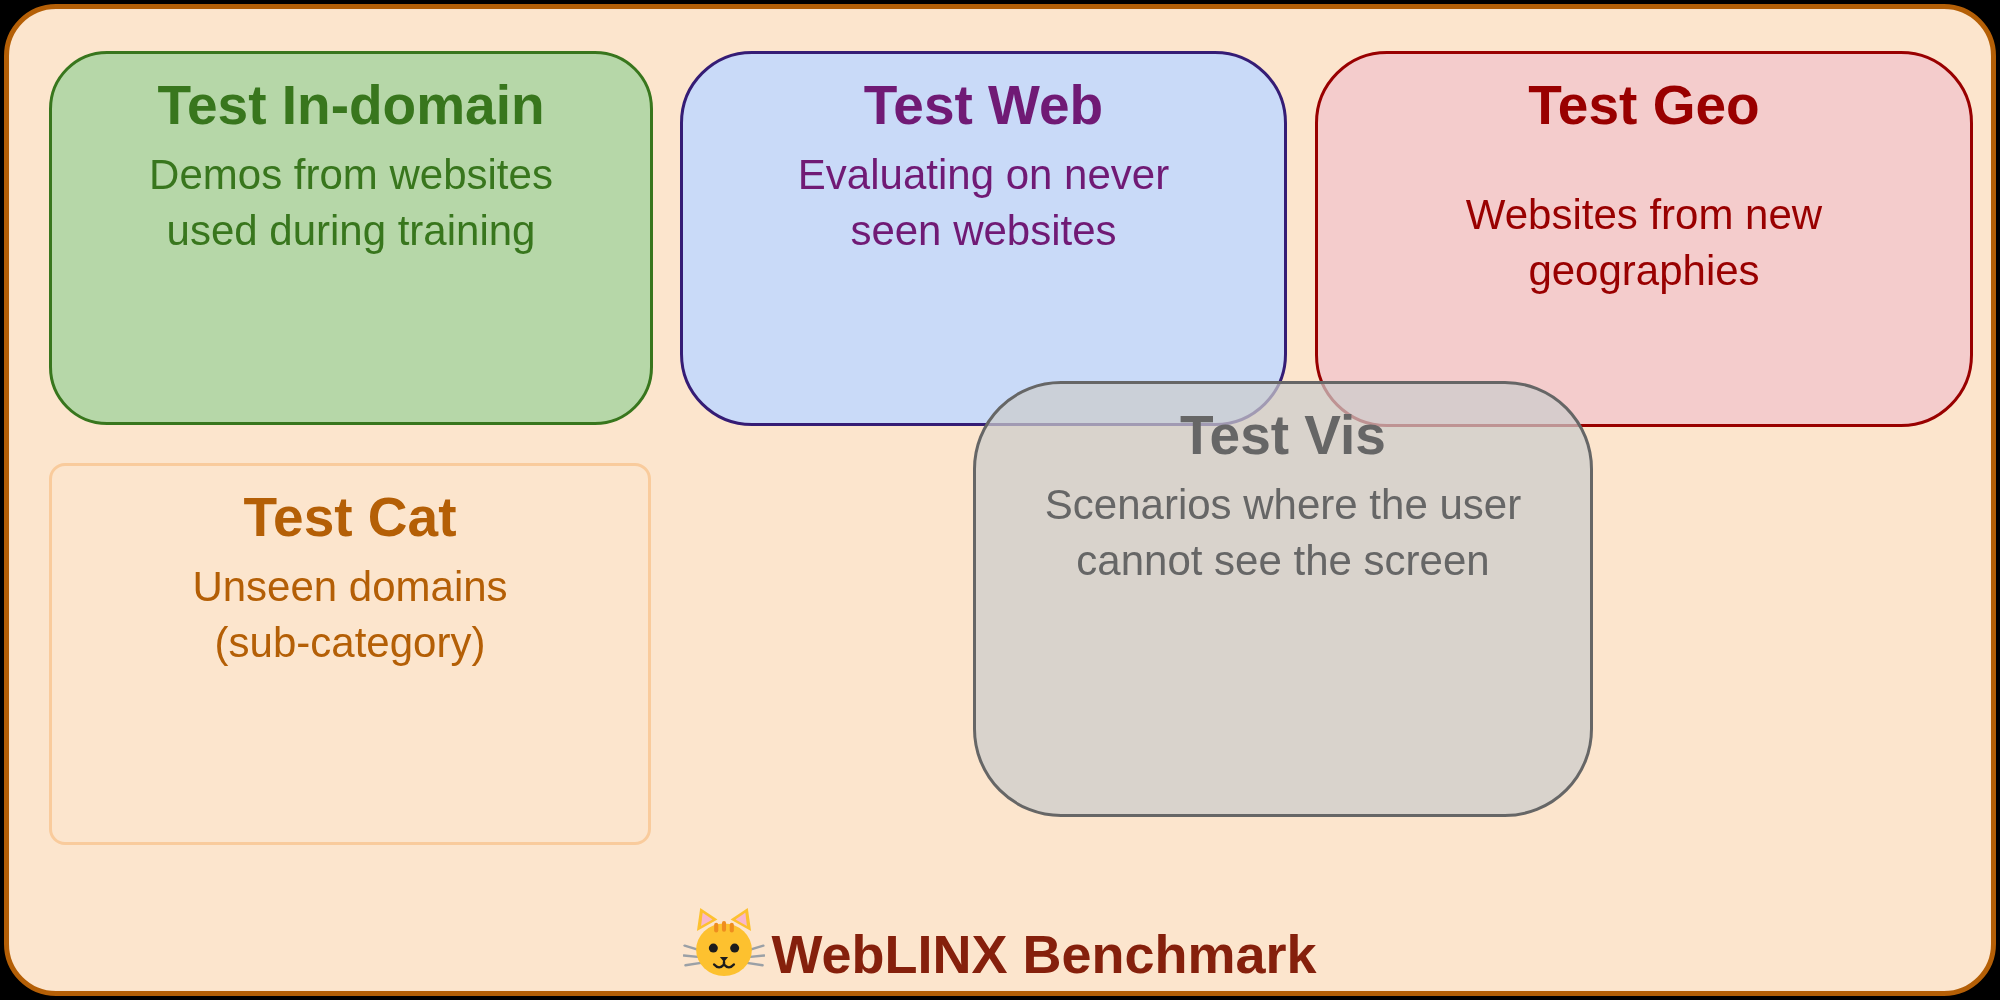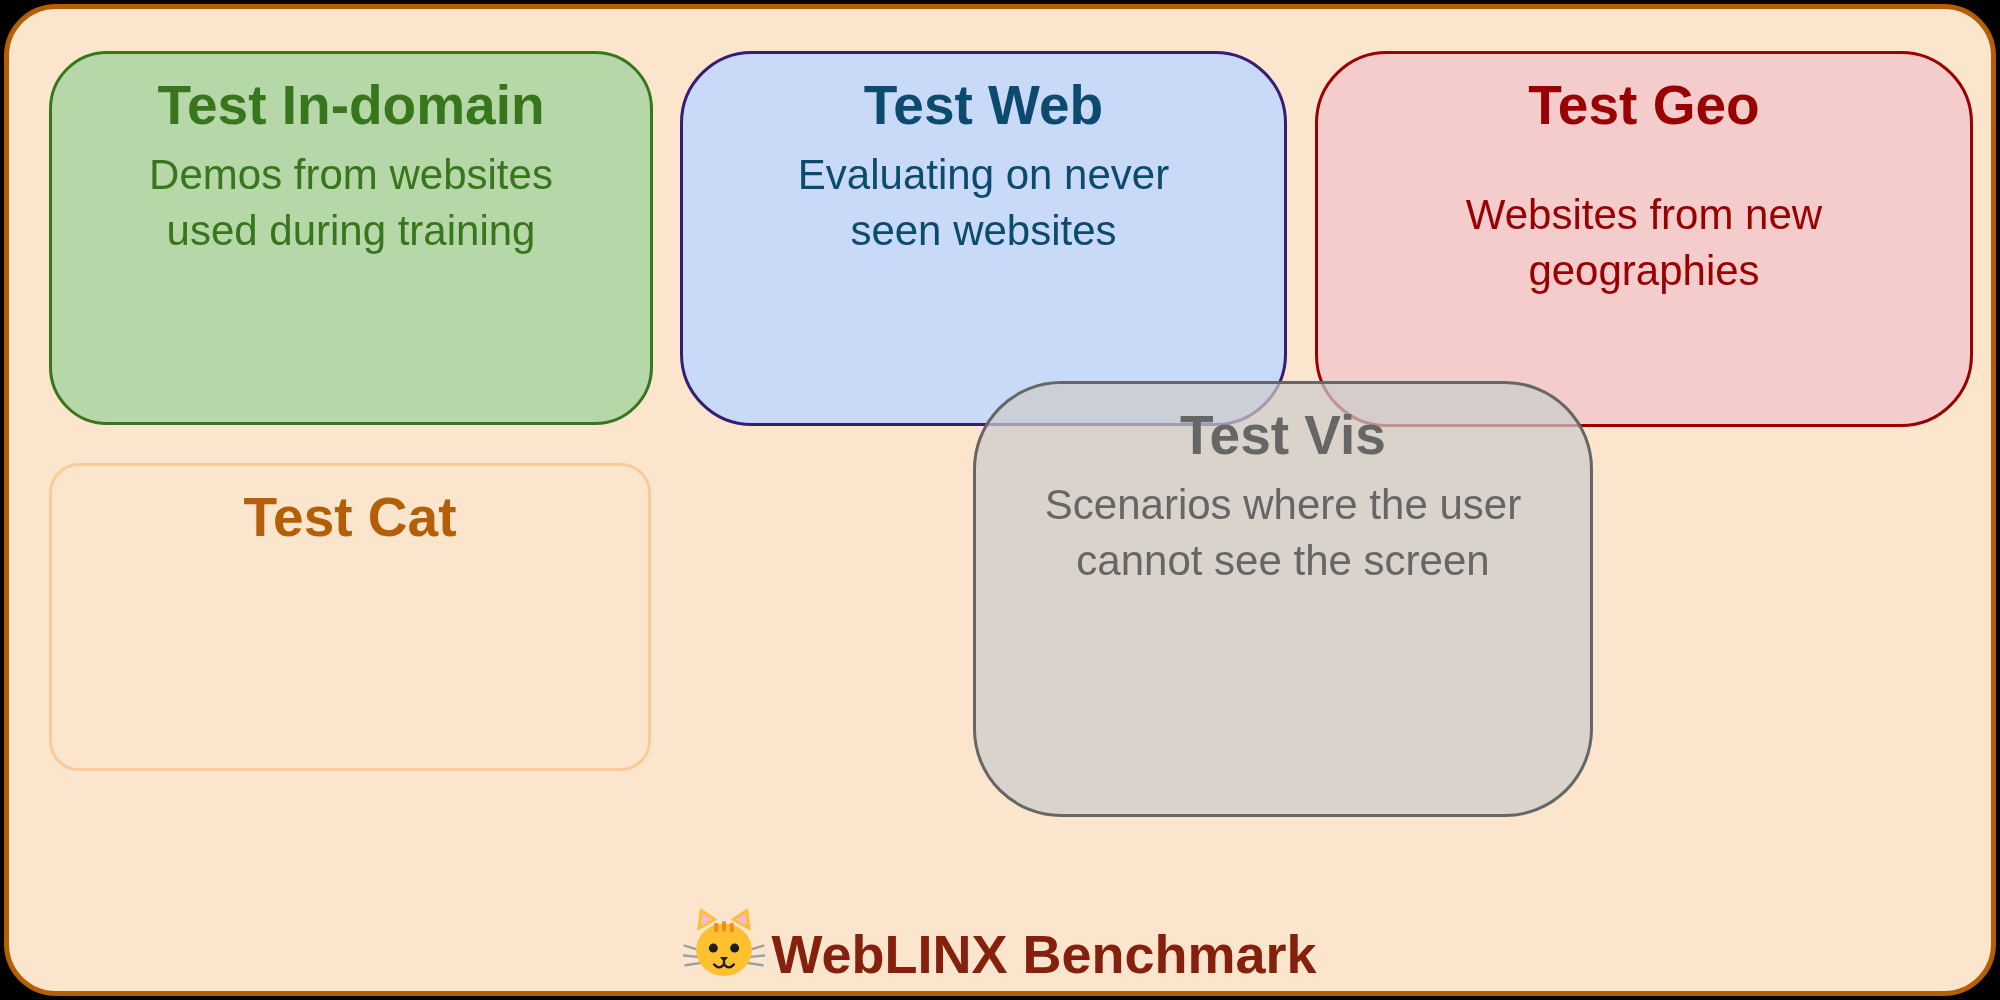--- a/index.html
+++ b/index.html
@@ -43,35 +43,35 @@
     background:#b6d7a8;
     border:3px solid #38761d;
     border-radius:58px;
     color:#38761d;
   }
   .box-web{
     left:671px;top:42px;width:607px;height:375px;
     background:#c9daf8;
     border:3px solid #351c75;
     border-radius:72px;
-    color:#0c4a6e;
+    color:#701a75;
   }
   .box-geo{
     left:1306px;top:42px;width:658px;height:376px;
     background:#f4cccc;
     border:3px solid #990000;
     border-radius:72px;
     color:#990000;
     gap:40px;
   }
   .box-cat{
-    left:40px;top:454px;width:602px;height:308px;
+    left:40px;top:454px;width:602px;height:382px;
     background:transparent;
     border:3px solid #f9cb9c;
-    border-radius:30px;
+    border-radius:16px;
     color:#b45f06;
   }
   .box-vis{
     left:964px;top:372px;width:620px;height:436px;
     background:rgba(204,204,204,0.72);
     border:3px solid #666666;
     border-radius:88px;
     color:#666666;
     z-index:5;
   }
@@ -115,20 +115,22 @@
     </div>
 
     <div class="box box-geo">
       <div class="title">Test Geo</div>
       <div class="subtitle">Websites from new
 geographies</div>
     </div>
 
     <div class="box box-cat">
       <div class="title">Test Cat</div>
+      <div class="subtitle">Unseen domains
+(sub-category)</div>
     </div>
 
     <div class="box box-vis">
       <div class="title">Test Vis</div>
       <div class="subtitle">Scenarios where the user
 cannot see the screen</div>
     </div>
 
     <div class="footer">
       <svg class="cat-icon" viewBox="0 0 100 100" aria-hidden="true">

